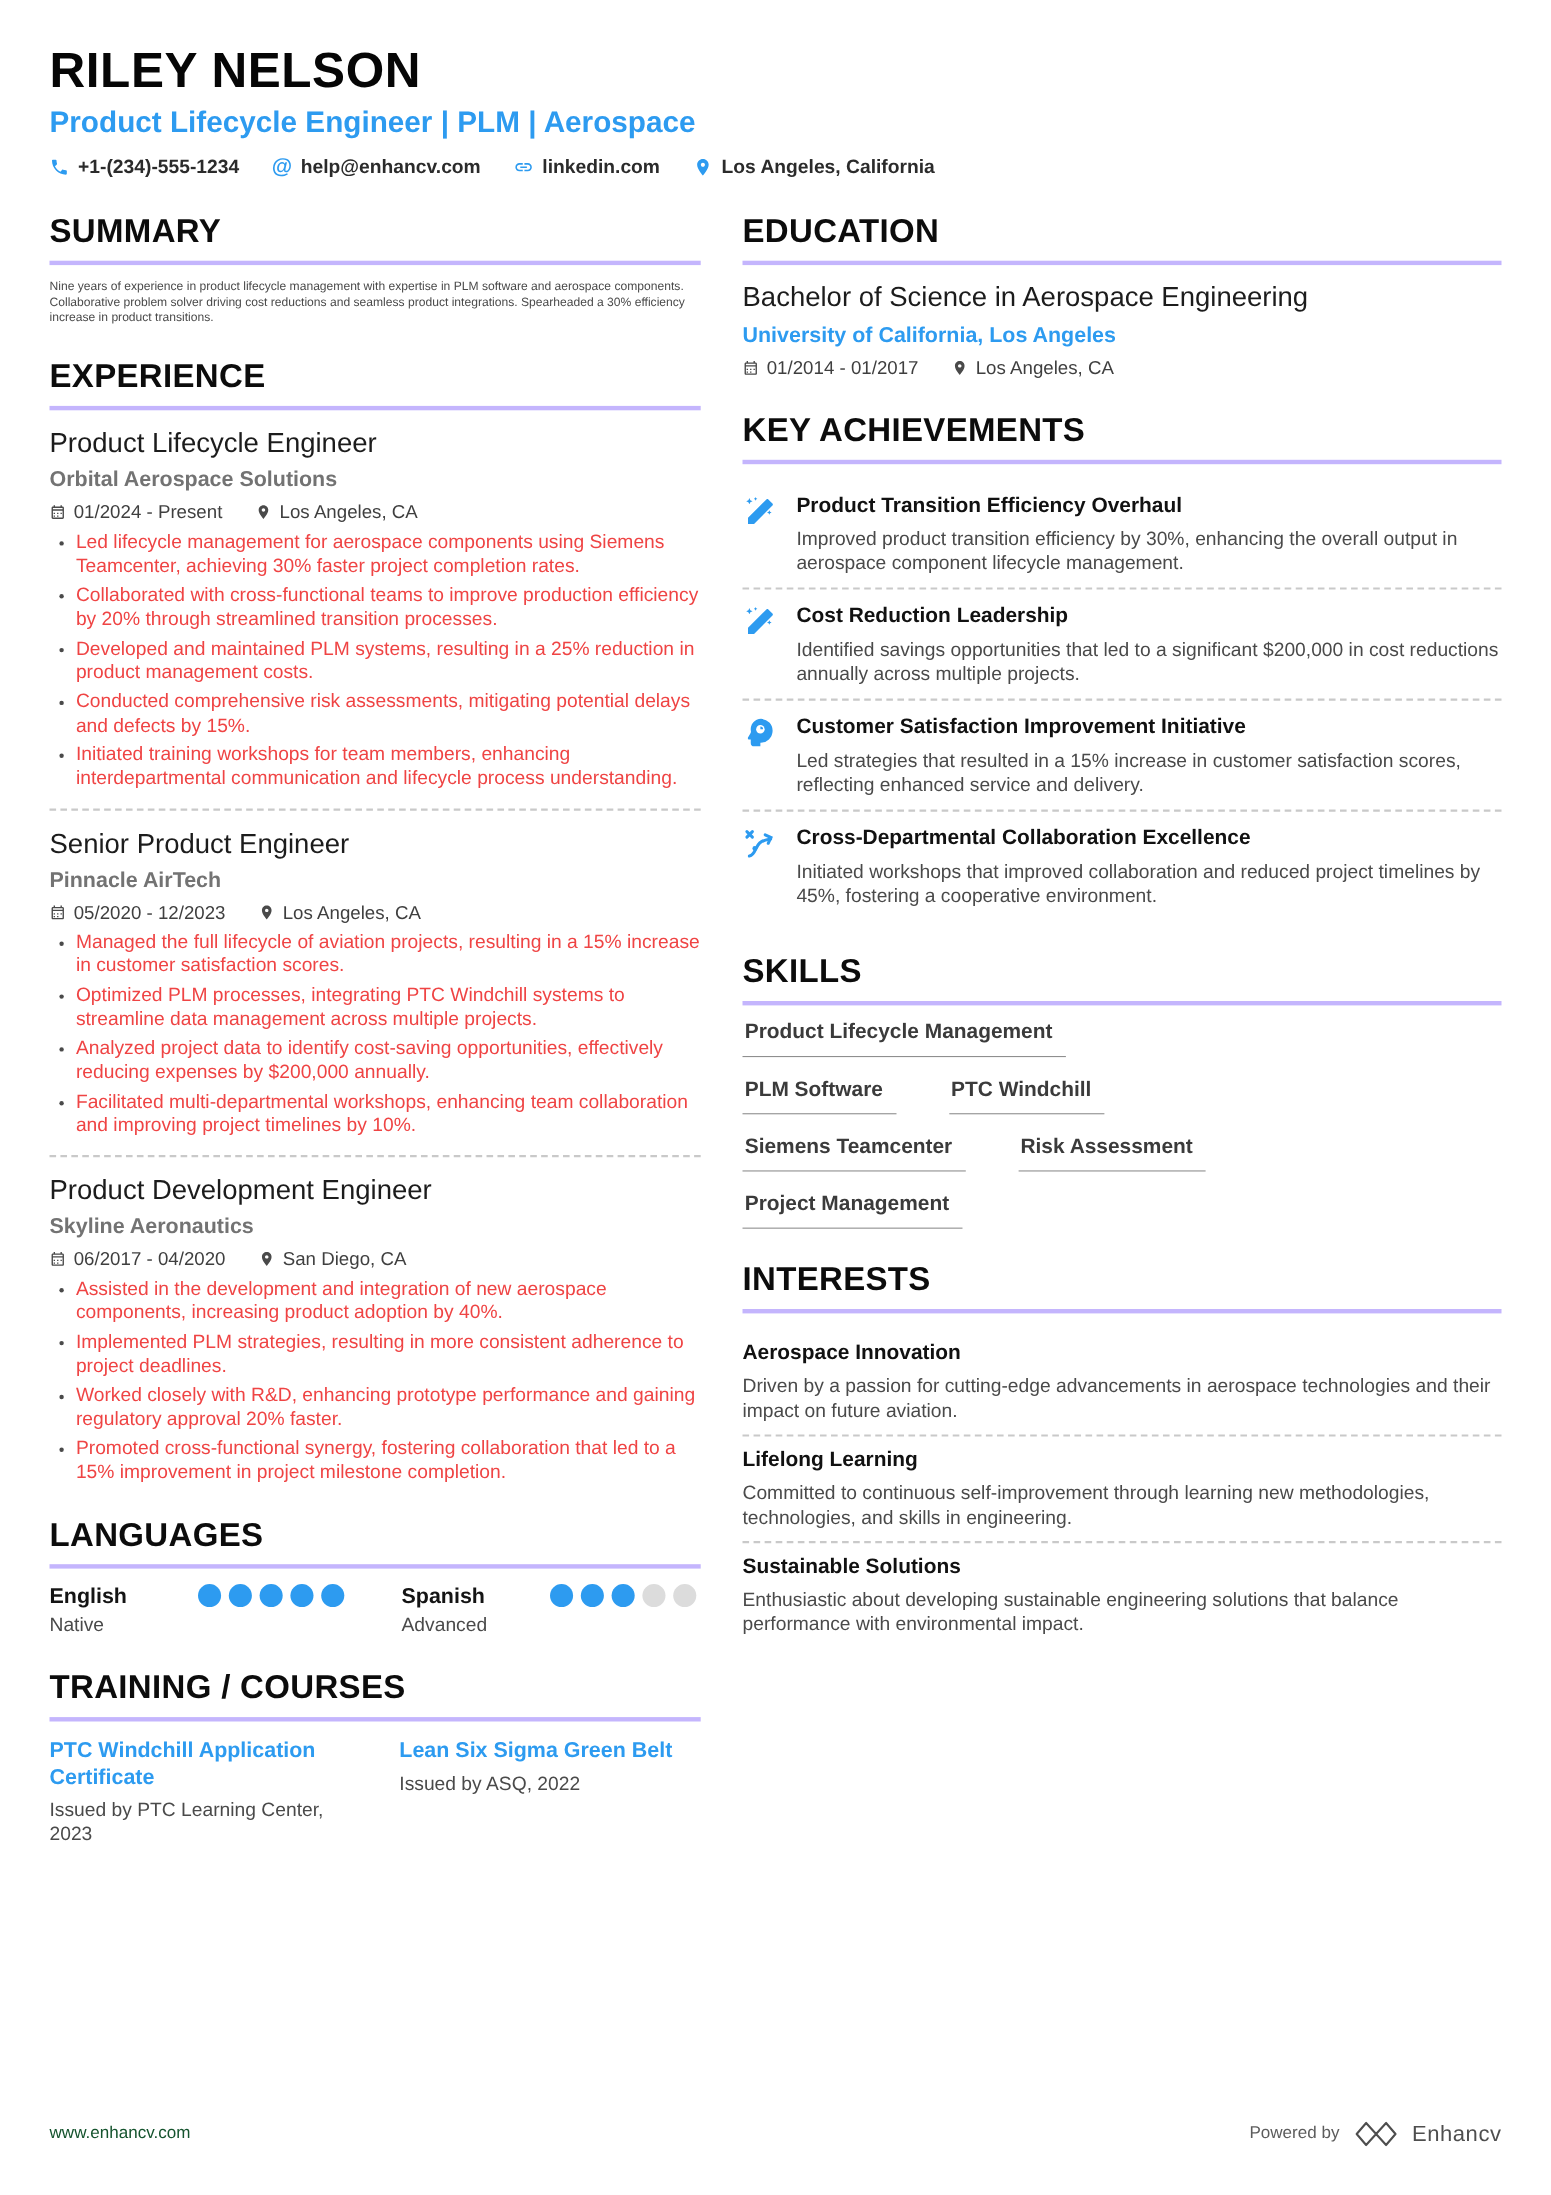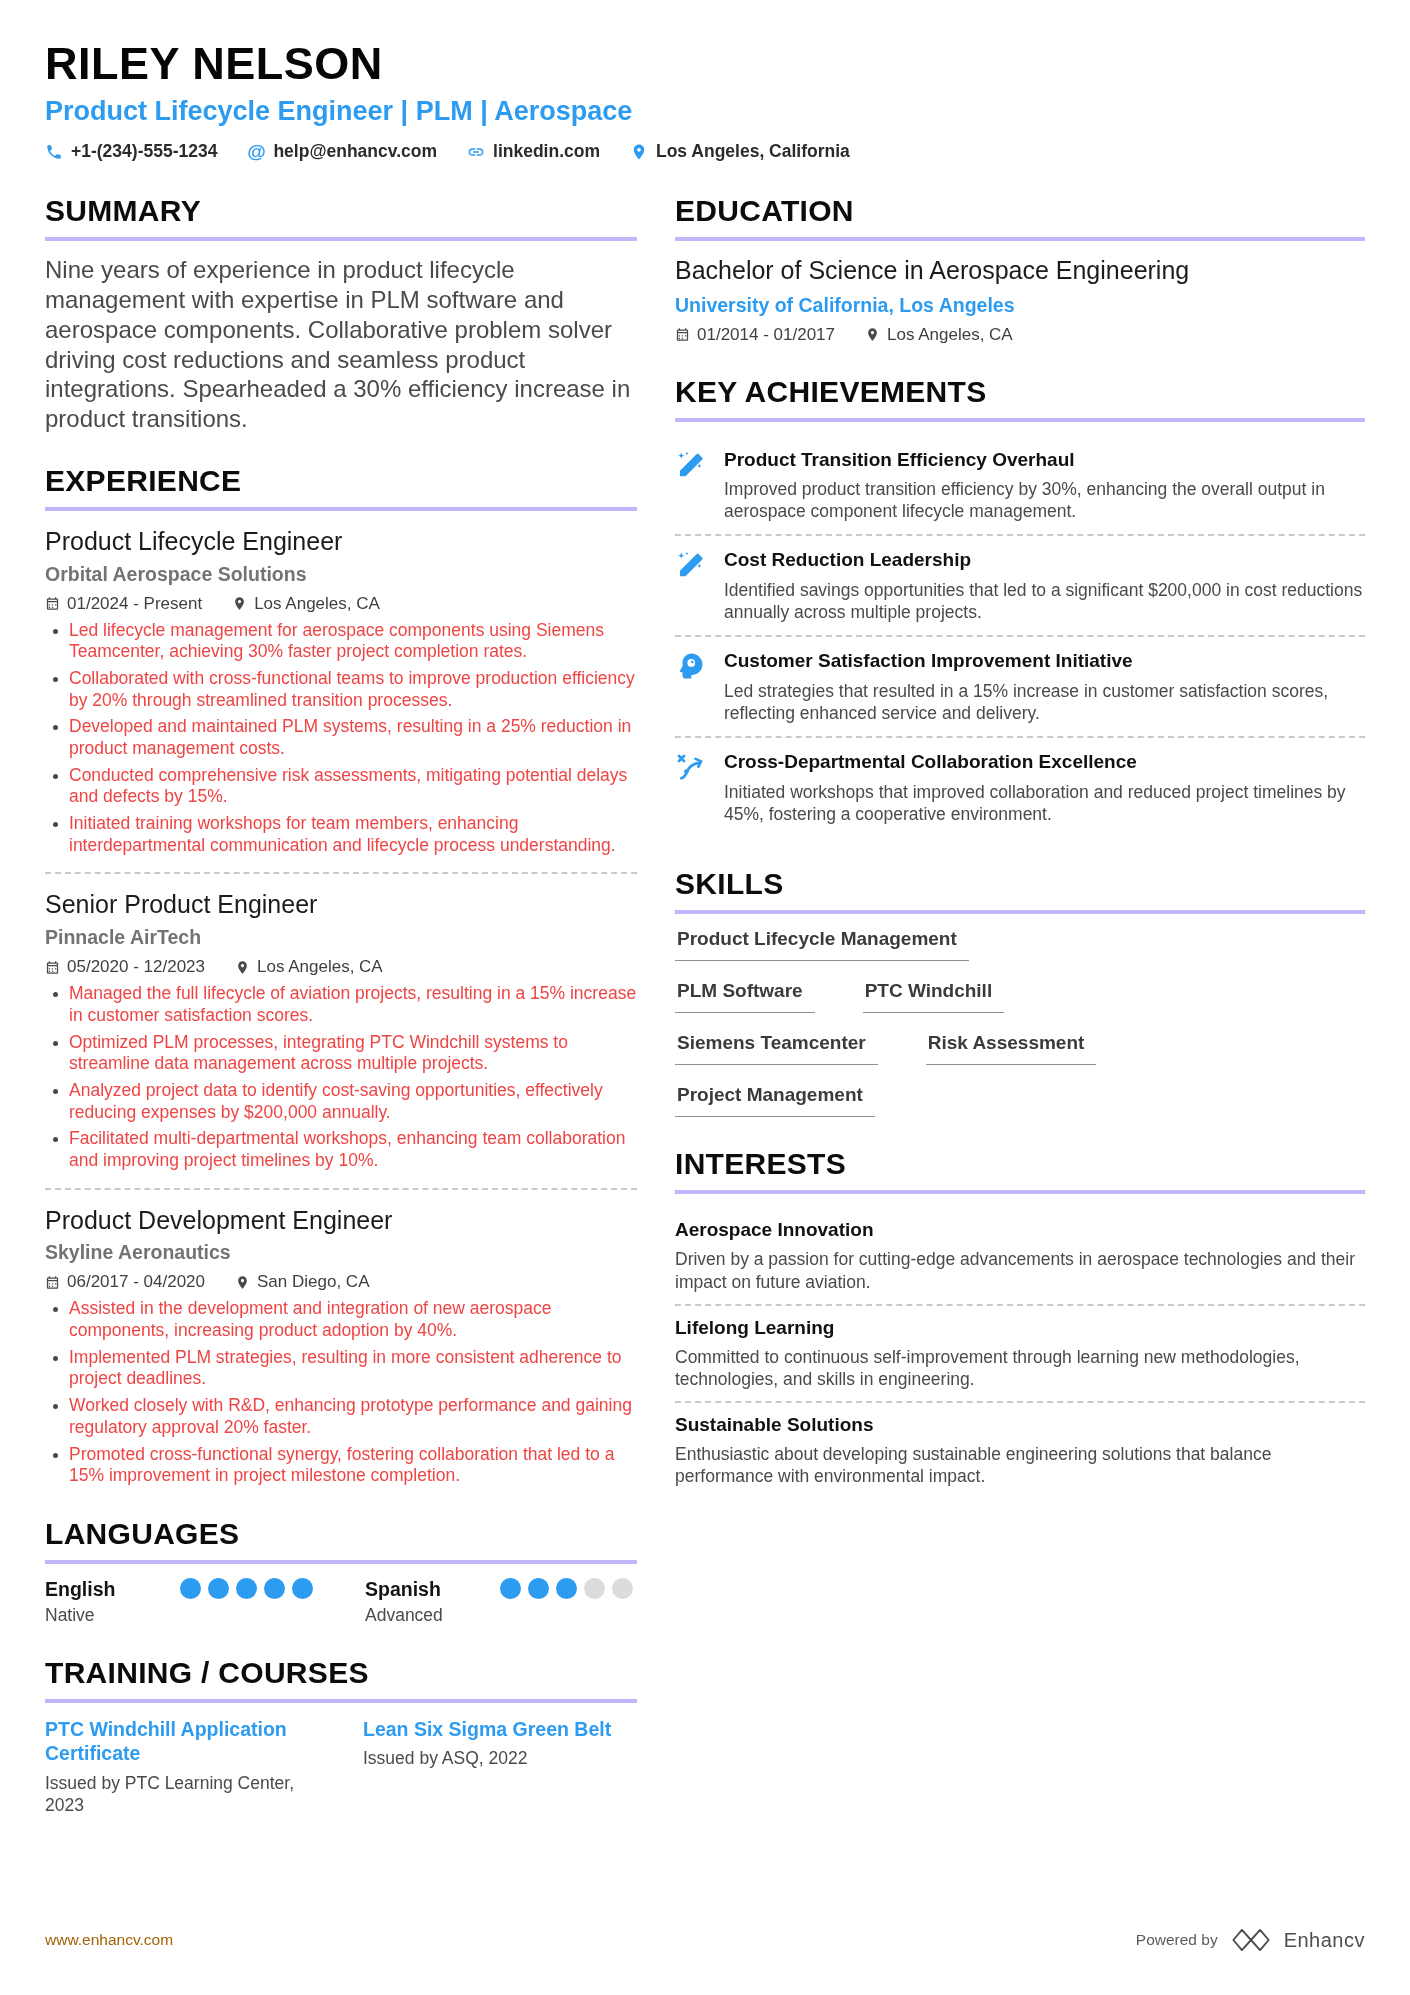--- a/index.html
+++ b/index.html
@@ -17,21 +17,21 @@
 
   
   .cols{display:flex;gap:38px;margin-top:32px;}
   .col-left{width:592px;flex:0 0 auto;}
   .col-right{flex:1 1 auto;min-width:0;}
 
   
   .section{margin-bottom:30px;}
   .section-title{font-size:30px;font-weight:700;color:#0c0c0c;border-bottom:4px solid #c4b5fd;padding-bottom:9px;margin:0 0 14px 0;letter-spacing:.3px;}
 
-  .body-text{font-size:24px;line-height:1.24;color:#4a4a4a;}
+  .body-text{font-size:11px;line-height:1.24;color:#4a4a4a;}
 
   
   .job{padding-top:2px;}
   .job + .job{border-top:2px dashed #c9c9c9;margin-top:16px;padding-top:16px;}
   .job-title{font-size:25px;font-weight:400;color:#1c1c1c;line-height:1.15;}
   .company{font-size:19.5px;font-weight:700;color:#737373;margin-top:7px;}
   .meta-row{display:flex;align-items:center;gap:30px;margin-top:8px;margin-bottom:6px;font-size:17px;color:#3f3f3f;}
   .meta-item{display:flex;align-items:center;gap:7px;}
   .micon svg{width:15px;height:15px;fill:#4a4a4a;display:block;}
   ul.bullets{margin:6px 0 0 0;padding-left:24px;}
@@ -70,21 +70,21 @@
   .skill{display:inline-block;font-size:19px;font-weight:700;color:#3b3b3b;border-bottom:1px solid #8f8f8f;padding:0 12px 10px 2px;}
 
   
   .int-item{padding:11px 0;}
   .int-item:not(:last-child){border-bottom:2px dashed #c9c9c9;}
   .int-title{font-size:19px;font-weight:700;color:#111111;}
   .int-text{font-size:17.5px;color:#4a4a4a;line-height:1.27;margin-top:7px;}
 
   
   .footer{position:absolute;left:45px;right:45px;bottom:42px;display:flex;justify-content:space-between;align-items:center;}
-  .footer-site{font-size:15.5px;color:#a16207;}
+  .footer-site{font-size:15.5px;color:#14532d;}
   .footer-right{display:flex;align-items:center;gap:12px;}
   .powered{font-size:15.5px;color:#5c5c5c;}
   .brand{font-size:20px;color:#4e4e4e;letter-spacing:.5px;}
   .logo svg{display:block;}
 </style>
 </head>
 <body>
 
 <div class="page">
 

